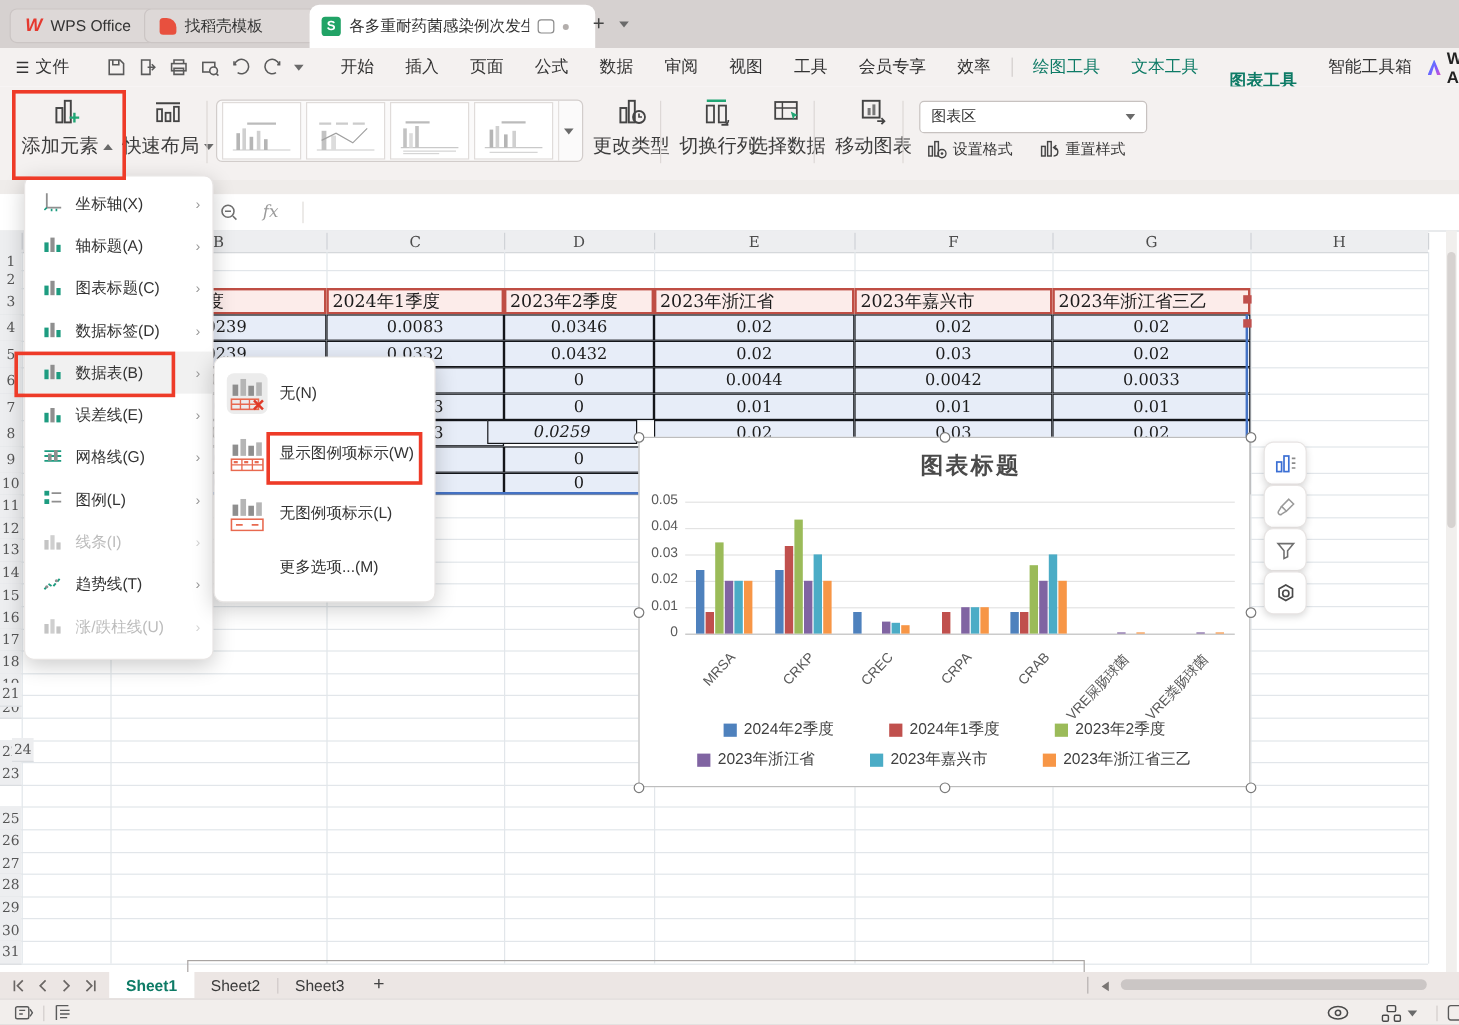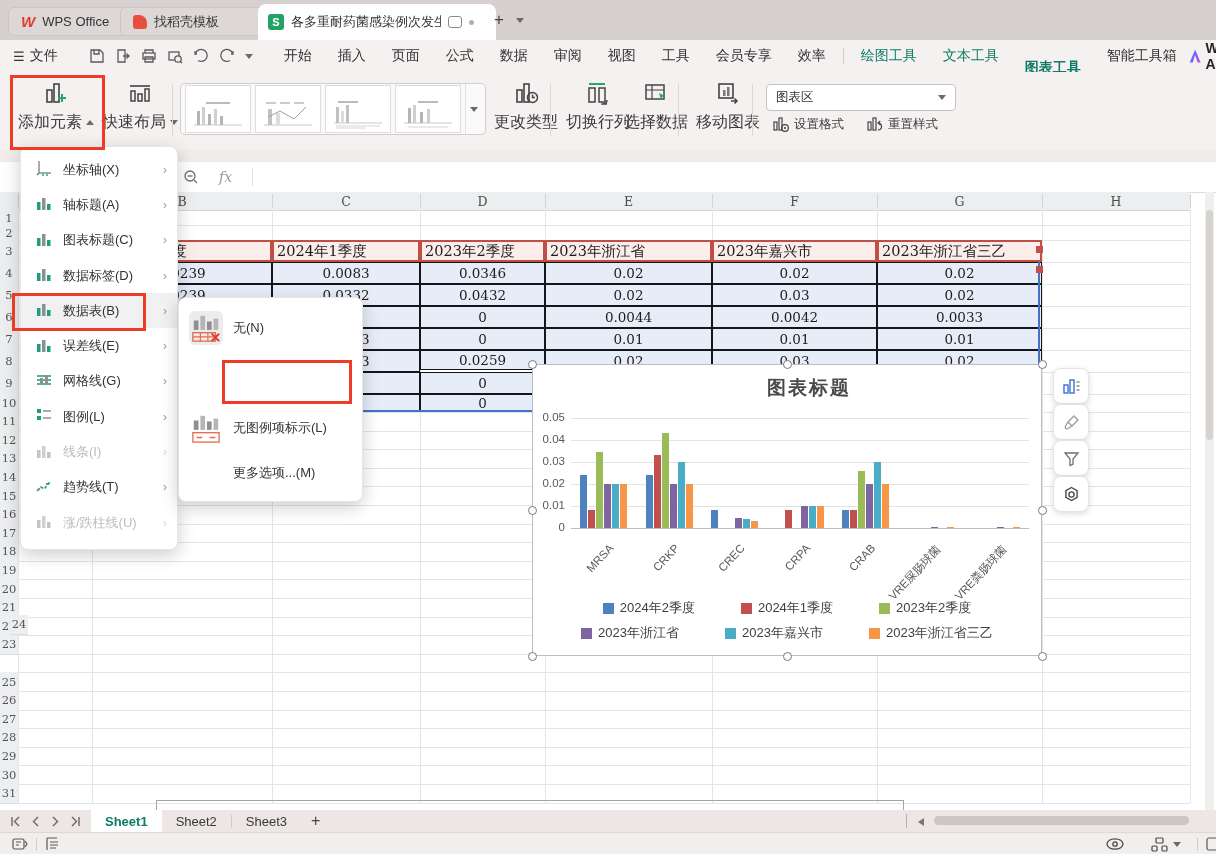--- a/index.html
+++ b/index.html
@@ -415,21 +415,21 @@
       <div class="rownum" style="top: 505px; height: 18.6px;">16</div>
       <div class="a gline" style="left: 0px; top: 542.2px; width: 1190px; height: 1px;"></div>
       <div class="rownum" style="top: 523.6px; height: 18.6px;">17</div>
       <div class="a gline" style="left: 0px; top: 560.8px; width: 1190px; height: 1px;"></div>
       <div class="rownum" style="top: 542.2px; height: 18.6px;">18</div>
       <div class="a gline" style="left: 0px; top: 579.4px; width: 1190px; height: 1px;"></div>
       <div class="rownum" style="top: 560.8px; height: 18.6px;">19</div>
       <div class="a gline" style="left: 0px; top: 598px; width: 1190px; height: 1px;"></div>
       <div class="rownum" style="top: 579.4px; height: 18.6px;">20</div>
       <div class="a gline" style="left: 0px; top: 616.6px; width: 1190px; height: 1px;"></div>
-      <div class="rownum" style="top: 598px; height: 18.6px;">21</div>
+      <div class="rownum" style="top: 569px; height: 18.6px;">21</div>
       <div class="a gline" style="left: 0px; top: 635.2px; width: 1190px; height: 1px;"></div>
       <div class="rownum" style="top: 616.6px; height: 18.6px; text-align: center;">22</div>
       <div class="a gline" style="left: 0px; top: 653.8px; width: 1190px; height: 1px;"></div>
       <div class="rownum" style="top: 635.2px; height: 18.6px;">23</div>
       <div class="a gline" style="left: 0px; top: 672.4px; width: 1190px; height: 1px;"></div>
       <div class="rownum" style="top: 615px; height: 18.6px; margin-left: 10px;">24</div>
       <div class="a gline" style="left: 0px; top: 691px; width: 1190px; height: 1px;"></div>
       <div class="rownum" style="top: 672.4px; height: 18.6px;">25</div>
       <div class="a gline" style="left: 0px; top: 709.6px; width: 1190px; height: 1px;"></div>
       <div class="rownum" style="top: 691px; height: 18.6px;">26</div>
@@ -468,21 +468,21 @@
       <div class="dcell" style="left: 712px; top: 306px; width: 165px; height: 22px;">0.0042</div>
       <div class="dcell" style="left: 877px; top: 306px; width: 165px; height: 22px;">0.0033</div>
       <div class="dcell" style="left: 92px; top: 328px; width: 180px; height: 22px;">0</div>
       <div class="dcell" style="left: 272px; top: 328px; width: 148px; height: 22px;">0.0083</div>
       <div class="dcell" style="left: 420px; top: 328px; width: 125px; height: 22px;">0</div>
       <div class="dcell" style="left: 545px; top: 328px; width: 167px; height: 22px;">0.01</div>
       <div class="dcell" style="left: 712px; top: 328px; width: 165px; height: 22px;">0.01</div>
       <div class="dcell" style="left: 877px; top: 328px; width: 165px; height: 22px;">0.01</div>
       <div class="dcell" style="left: 92px; top: 350px; width: 180px; height: 22px;">0.008</div>
       <div class="dcell" style="left: 272px; top: 350px; width: 148px; height: 22px;">0.0083</div>
-      <div class="dcell" style="left: 420px; top: 350px; width: 125px; height: 20px;">0.0259</div>
+      <div class="dcell" style="left: 406px; top: 350px; width: 125px; height: 20px; font-style: italic;">0.0259</div>
       <div class="dcell" style="left: 545px; top: 350px; width: 167px; height: 22px;">0.02</div>
       <div class="dcell" style="left: 712px; top: 350px; width: 165px; height: 22px;">0.03</div>
       <div class="dcell" style="left: 877px; top: 350px; width: 165px; height: 22px;">0.02</div>
       <div class="dcell" style="left: 92px; top: 372px; width: 180px; height: 22px;">0</div>
       <div class="dcell" style="left: 272px; top: 372px; width: 148px; height: 22px;">0</div>
       <div class="dcell" style="left: 420px; top: 372px; width: 125px; height: 22px;">0</div>
       <div class="dcell" style="left: 545px; top: 372px; width: 167px; height: 22px;"></div>
       <div class="dcell" style="left: 712px; top: 372px; width: 165px; height: 22px;"></div>
       <div class="dcell" style="left: 877px; top: 372px; width: 165px; height: 22px;"></div>
       <div class="dcell" style="left: 92px; top: 394px; width: 180px; height: 18px;">0</div>
@@ -746,20 +746,36 @@
             <rect x="10" y="3" width="5" height="15" fill="#b5b5b5"></rect>
             <rect x="17" y="9" width="5" height="9" fill="#8f8f8f"></rect>
             <rect x="24" y="6" width="5" height="12" fill="#b5b5b5"></rect>
             <rect x="2" y="21" width="24" height="9" fill="none" stroke="#e8694f" stroke-width="1.4"></rect>
             <path d="M2 25.5h24M10 21v9M18 21v9" stroke="#e8694f" stroke-width="1.2"></path>
             <path d="M22 22l8 8M30 22l-8 8" stroke="#e03a28" stroke-width="2.2"></path>
           </svg>
         </span>
         <span class="slab">无(N)</span>
       </div>
+      <div class="srow" style="top: 56px; height: 48px;">
+        <span class="sicon" style="top: 7px;">
+          <svg width="30" height="30" viewBox="0 0 32 32">
+            <rect x="3" y="8" width="5" height="10" fill="#8f8f8f"></rect>
+            <rect x="10" y="3" width="5" height="15" fill="#b5b5b5"></rect>
+            <rect x="17" y="9" width="5" height="9" fill="#8f8f8f"></rect>
+            <rect x="24" y="6" width="5" height="12" fill="#b5b5b5"></rect>
+            <rect x="2" y="21" width="28" height="10" fill="none" stroke="#e8694f" stroke-width="1.4"></rect>
+            <path d="M2 26h28M11.3 21v10M20.6 21v10" stroke="#e8694f" stroke-width="1.2"></path>
+            <rect x="4" y="22.6" width="3.6" height="2" fill="#e8694f"></rect>
+            <rect x="13.3" y="22.6" width="3.6" height="2" fill="#e8694f"></rect>
+            <rect x="22.6" y="22.6" width="3.6" height="2" fill="#e8694f"></rect>
+          </svg>
+        </span>
+        <span class="slab">显示图例项标示(W)</span>
+      </div>
       <div class="srow" style="top: 108px; height: 44px;">
         <span class="sicon" style="top: 5px;">
           <svg width="30" height="30" viewBox="0 0 32 32">
             <rect x="3" y="8" width="5" height="10" fill="#8f8f8f"></rect>
             <rect x="10" y="3" width="5" height="15" fill="#b5b5b5"></rect>
             <rect x="17" y="9" width="5" height="9" fill="#8f8f8f"></rect>
             <rect x="24" y="6" width="5" height="12" fill="#b5b5b5"></rect>
             <rect x="2" y="21" width="28" height="10" fill="none" stroke="#e8694f" stroke-width="1.4"></rect>
             <path d="M6 26h6M20 26h6" stroke="#e8694f" stroke-width="1.6"></path>
           </svg>

